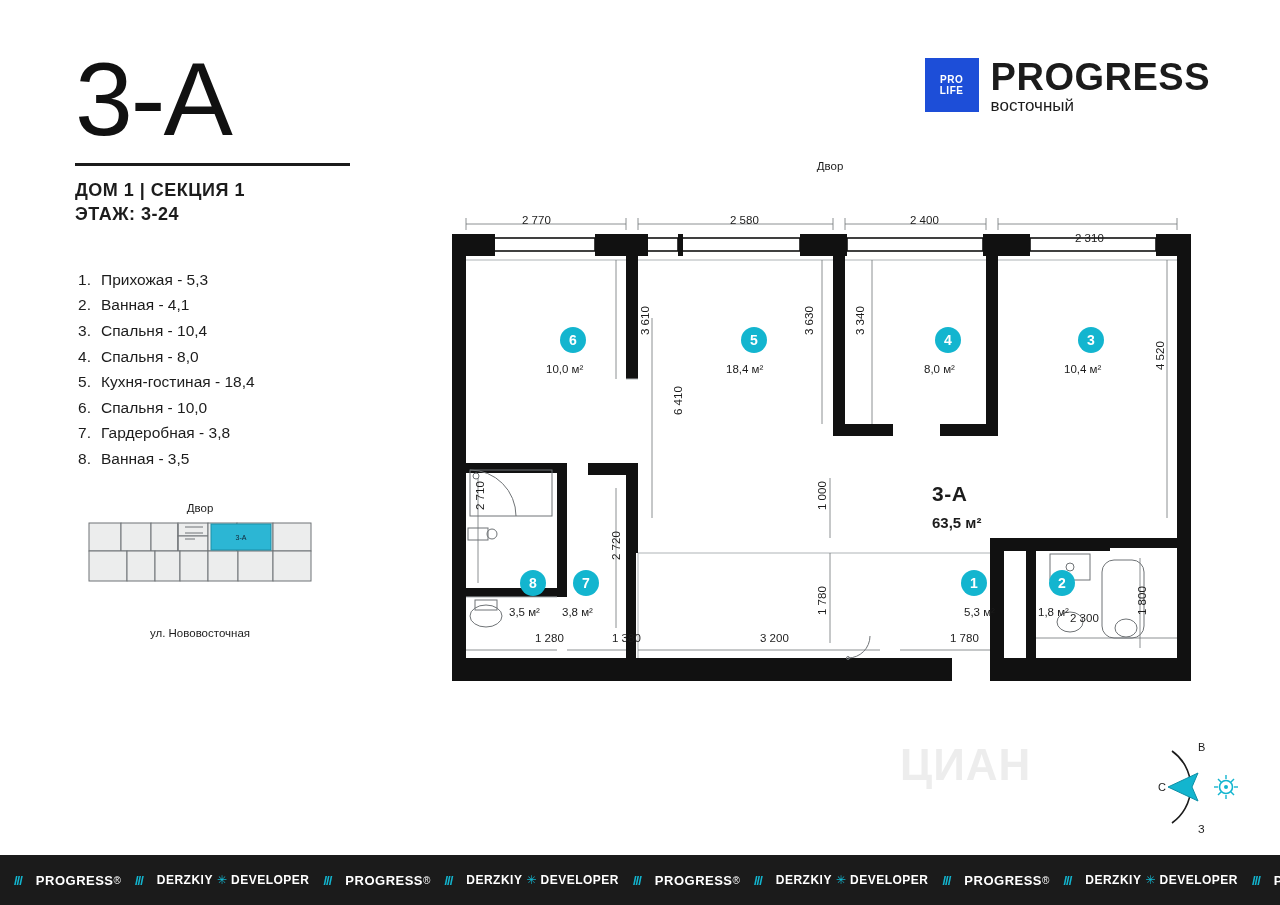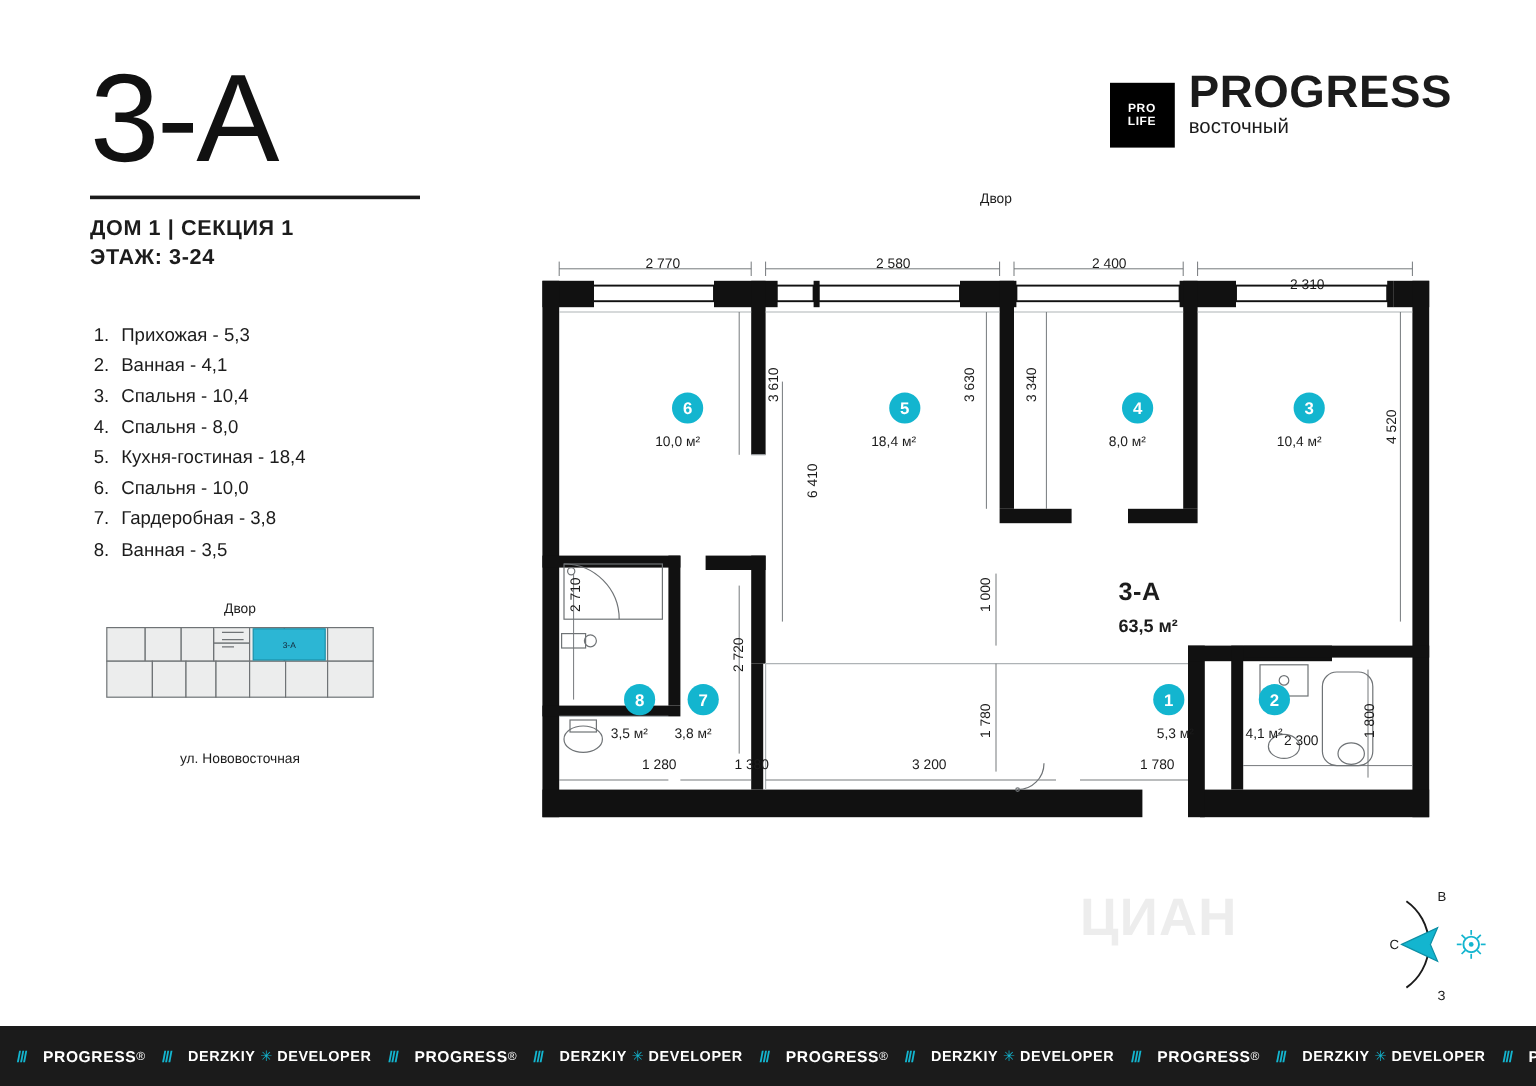--- a/index.html
+++ b/index.html
@@ -34,23 +34,23 @@
   
   .mini { margin-top: 30px; width: 250px; }
   .mini-top { text-align: center; font-size: 11.5px; margin-bottom: 5px; color: #1c1c1c; }
   .mini-box { position: relative; width: 250px; height: 100px; }
   .mini-box svg { display: block; }
   .mini-bottom { text-align: center; font-size: 11.5px; margin-top: 8px; color: #1c1c1c; }
 
   
   .logo { position: absolute; right: 70px; top: 58px; display: flex; align-items: flex-start; }
   .logo-mark {
-    width: 54px; height: 54px; background: #000000; color: #fff;
+    width: 54px; height: 54px; background: #1d4ed8; color: #fff;
     display: flex; flex-direction: column; align-items: center; justify-content: center;
-    font-size: 10px; font-weight: bold; line-height: 11px; letter-spacing: .5px; margin-top: 11px;
+    font-size: 10px; font-weight: bold; line-height: 11px; letter-spacing: .5px;
   }
   .logo-text { margin-left: 12px; }
   .logo-word { font-size: 38px; font-weight: bold; letter-spacing: .5px; line-height: 38px; color: #1b1b1b; }
   .logo-sub { font-size: 17px; color: #1b1b1b; line-height: 20px; }
 
   
   .plan-area { position: absolute; left: 430px; top: 160px; width: 800px; height: 560px; }
   .yard-label { position: absolute; left: 0; top: 0; width: 800px; text-align: center; font-size: 11.5px; }
   .plan-svg { position: absolute; left: 0; top: 28px; }
 
@@ -302,21 +302,21 @@
       <g stroke="#6f7376" stroke-width="1" fill="none">
         <path d="M418 470 a22 22 0 0 0 22 -22"></path>
         <circle cx="418" cy="470" r="1.5"></circle>
       </g>
 
       <g stroke="#aeb3b6" stroke-width="1" fill="none">
         <line x1="208" y1="191" x2="196" y2="191"></line>
       </g>
     </svg>
 
-    <div class="area-lbl" style="left:108px;top:54px">2 770</div>
+    <div class="area-lbl" style="left:92px;top:54px">2 770</div>
     <div class="area-lbl" style="left:300px;top:54px">2 580</div>
     <div class="area-lbl" style="left:480px;top:54px">2 400</div>
     <div class="area-lbl" style="left:645px;top:72px">2 310</div>
     <div class="area-lbl" style="left:105px;top:472px">1 280</div>
     <div class="area-lbl" style="left:182px;top:472px">1 380</div>
     <div class="area-lbl" style="left:330px;top:472px">3 200</div>
     <div class="area-lbl" style="left:520px;top:472px">1 780</div>
     <div class="area-lbl" style="left:640px;top:452px">2 300</div>
 
     <div class="area-lbl" style="left:209px;top:175px;transform:rotate(-90deg);transform-origin:left top">3 610</div>
@@ -345,21 +345,21 @@
     <div class="badge" style="left:90px;top:410px">8</div>
     <div class="area-lbl" style="left:79px;top:446px">3,5 м²</div>
 
     <div class="badge" style="left:143px;top:410px">7</div>
     <div class="area-lbl" style="left:132px;top:446px">3,8 м²</div>
 
     <div class="badge" style="left:531px;top:410px">1</div>
     <div class="area-lbl" style="left:534px;top:446px">5,3 м²</div>
 
     <div class="badge" style="left:619px;top:410px">2</div>
-    <div class="area-lbl" style="left:608px;top:446px">4,1 м²</div>
+    <div class="area-lbl" style="left:608px;top:446px">1,8 м²</div>
 
     <div class="center-code" style="left:502px;top:322px">3-А</div>
     <div class="center-area" style="left:502px;top:354px">63,5 м²</div>
   </div>
 
   <div class="watermark">ЦИАН</div>
 
   <div class="compass">
     <svg width="110" height="105" viewBox="0 0 110 105">
       <path d="M32 16 a44 44 0 0 1 0 72" stroke="#1b1b1b" stroke-width="1.6" fill="none"></path>

